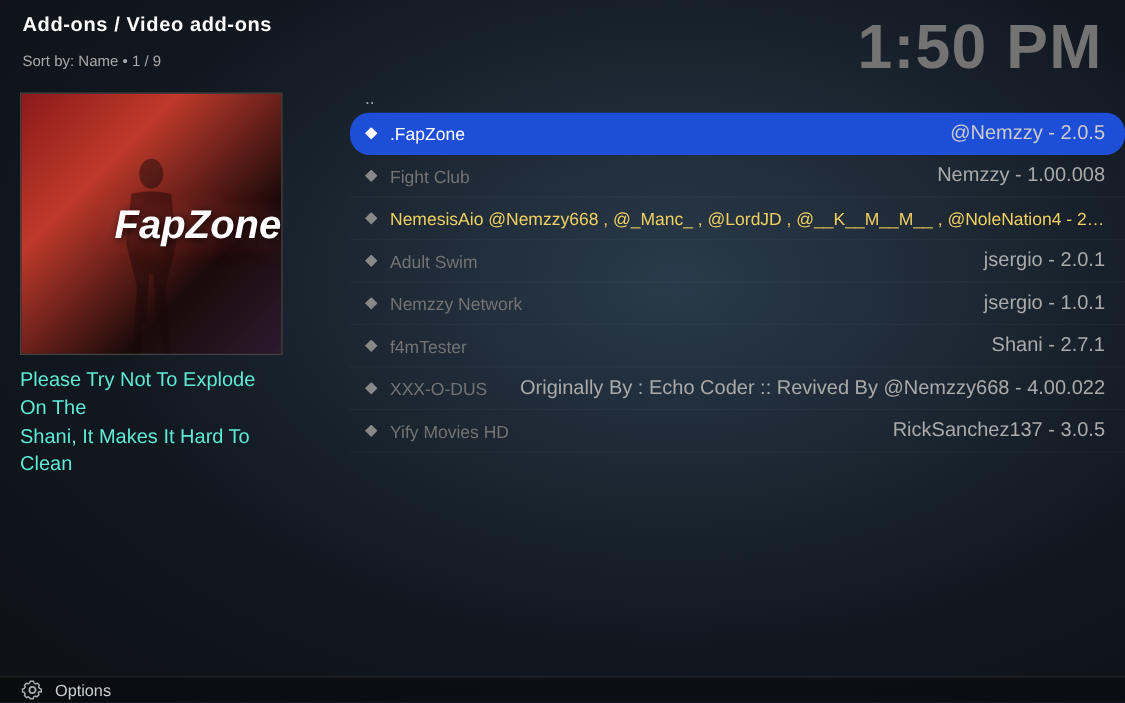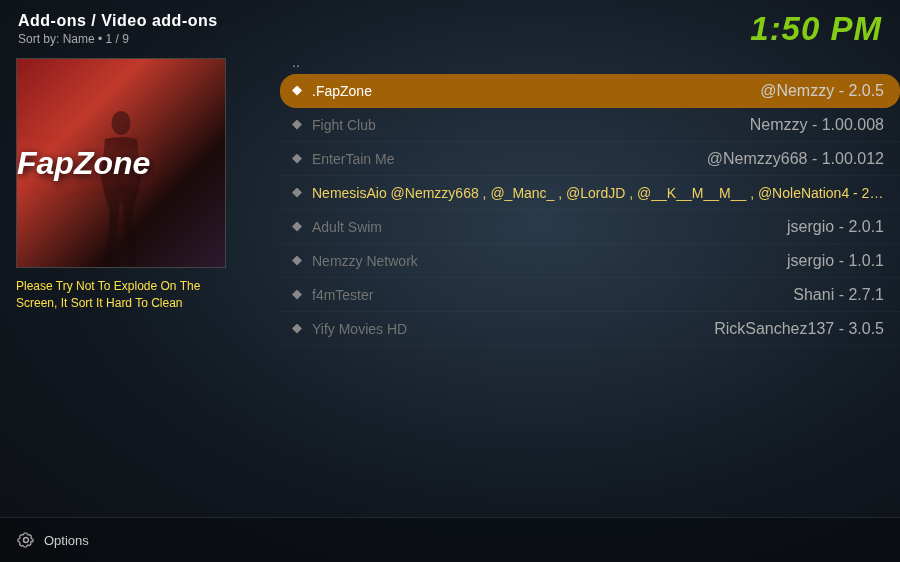--- a/index.html
+++ b/index.html
@@ -35,29 +35,28 @@
     .header-left {}
     .header-title {
       font-size: 16px;
       font-weight: bold;
       color: #ffffff;
       letter-spacing: 0.5px;
     }
     .header-subtitle {
       font-size: 12px;
       color: #aaa;
-      margin-top: 2px;
+      margin-top: 12px;
     }
     .header-time {
-      font-size: 33px;
+      font-size: 50px;
       font-weight: bold;
-      color: #84cc16;
+      color: #737373;
       letter-spacing: 1px;
       line-height: 1;
-      font-style: italic;
     }
     
     .main {
       display: flex;
       flex: 1;
       padding: 0 0 0 0;
       overflow: hidden;
     }
     
     .left-panel {
@@ -79,21 +78,21 @@
       align-items: center;
       justify-content: center;
       margin-bottom: 10px;
     }
     .addon-thumbnail-inner {
       width: 100%;
       height: 100%;
       background: linear-gradient(135deg, #8b1a1a 0%, #c0392b 30%, #1a0a0a 70%, #2c1a2e 100%);
       display: flex;
       align-items: center;
-      justify-content: flex-start;
+      justify-content: flex-end;
       position: relative;
     }
     .fapzone-text {
       font-size: 32px;
       font-weight: bold;
       color: #fff;
       text-shadow: 2px 2px 8px #000, 0 0 20px rgba(255,100,100,0.5);
       font-style: italic;
       z-index: 2;
       position: relative;
@@ -101,22 +100,22 @@
     .silhouette {
       position: absolute;
       bottom: 0;
       left: 50%;
       transform: translateX(-50%);
       width: 100px;
       height: 160px;
       opacity: 0.6;
     }
     .addon-desc {
-      font-size: 12px;
-      color: #fde047;
+      font-size: 16px;
+      color: #5eead4;
       line-height: 1.4;
       max-width: 210px;
     }
     
     .right-panel {
       flex: 1;
       overflow-y: auto;
       padding: 0;
     }
     .list-parent {
@@ -127,21 +126,21 @@
     }
     .list-item {
       display: flex;
       align-items: center;
       padding: 7px 16px 7px 12px;
       cursor: pointer;
       min-height: 34px;
       border-bottom: 1px solid rgba(255,255,255,0.03);
     }
     .list-item.selected {
-      background: #a16207;
+      background: #1d4ed8;
       border-radius: 16px;
     }
     .list-item .bullet {
       width: 10px;
       height: 10px;
       background: #888;
       margin-right: 10px;
       flex-shrink: 0;
       clip-path: polygon(50% 0%, 100% 50%, 50% 100%, 0% 50%);
     }
@@ -166,21 +165,21 @@
       white-space: nowrap;
       margin-left: 8px;
     }
     .list-item.selected .item-meta {
       color: #ccc;
     }
     
     .footer {
       display: flex;
       align-items: center;
-      padding: 12px 16px;
+      padding: 0 16px;
       border-top: 1px solid rgba(255,255,255,0.1);
       background: rgba(0,0,0,0.3);
     }
     .footer-icon {
       width: 20px;
       height: 20px;
       margin-right: 8px;
       display: flex;
       align-items: center;
       justify-content: center;
@@ -216,61 +215,61 @@
             <path d="M30 40 Q50 35 70 40 L75 90 Q70 110 65 130 L60 170 L55 170 L52 120 L50 120 L48 120 L45 170 L40 170 L35 130 Q30 110 25 90 Z" fill="#1a0a0a" opacity="0.8"></path>
 
             <line x1="40" y1="130" x2="35" y2="200" stroke="#1a0a0a" stroke-width="8" opacity="0.8"></line>
             <line x1="60" y1="130" x2="65" y2="200" stroke="#1a0a0a" stroke-width="8" opacity="0.8"></line>
           </svg>
           <div class="fapzone-text">FapZone</div>
         </div>
       </div>
       <div class="addon-desc">
         <span>Please Try Not To Explode On The</span><br>
-        <span>Screen, It Sort It Hard To Clean</span>
+        <span>Shani, It Makes It Hard To Clean</span>
       </div>
     </div>
 
     <div class="right-panel">
       <div class="list-parent">..</div>
 
       <div id="list-container">
           <div class="list-item selected">
             <div class="bullet"></div>
             <div class="item-name">.FapZone</div>
             <div class="item-meta">@Nemzzy - 2.0.5</div>
           </div>
           <div class="list-item">
             <div class="bullet"></div>
             <div class="item-name">Fight Club</div>
             <div class="item-meta">Nemzzy - 1.00.008</div>
           </div>
           <div class="list-item">
             <div class="bullet"></div>
-            <div class="item-name">EnterTain Me</div>
-            <div class="item-meta">@Nemzzy668 - 1.00.012</div>
-          </div>
-          <div class="list-item">
-            <div class="bullet"></div>
             <div class="item-name yellow">NemesisAio  @Nemzzy668 , @_Manc_ , @LordJD , @__K__M__M__ , @NoleNation4  - 2.0...</div>
           </div>
           <div class="list-item">
             <div class="bullet"></div>
             <div class="item-name">Adult Swim</div>
             <div class="item-meta">jsergio - 2.0.1</div>
           </div>
           <div class="list-item">
             <div class="bullet"></div>
             <div class="item-name">Nemzzy Network</div>
             <div class="item-meta">jsergio - 1.0.1</div>
           </div>
           <div class="list-item">
             <div class="bullet"></div>
             <div class="item-name">f4mTester</div>
             <div class="item-meta">Shani - 2.7.1</div>
+          </div>
+          <div class="list-item">
+            <div class="bullet"></div>
+            <div class="item-name">XXX-O-DUS</div>
+            <div class="item-meta">Originally By : Echo Coder :: Revived By @Nemzzy668 - 4.00.022</div>
           </div>
           <div class="list-item">
             <div class="bullet"></div>
             <div class="item-name">Yify Movies HD</div>
             <div class="item-meta">RickSanchez137 - 3.0.5</div>
           </div>
         </div>
     </div>
   </div>
 

